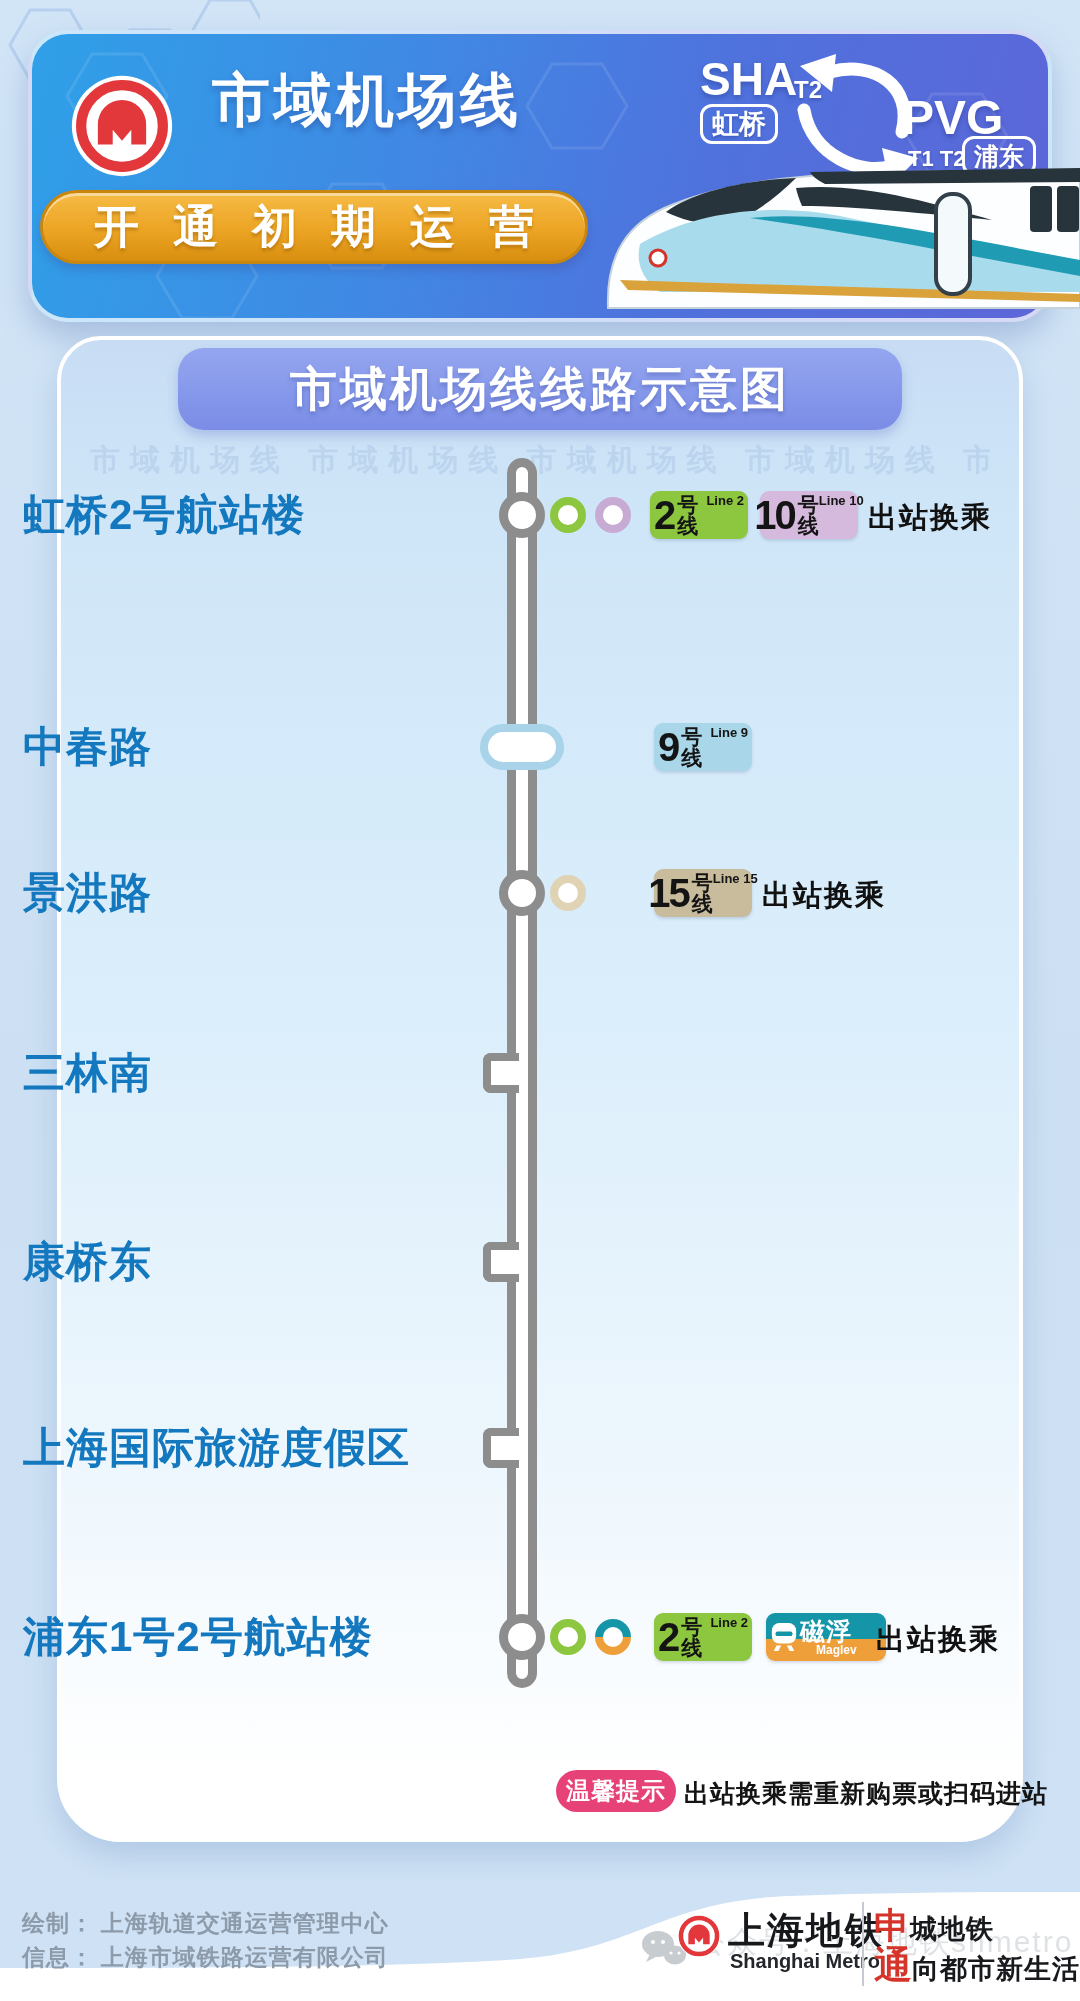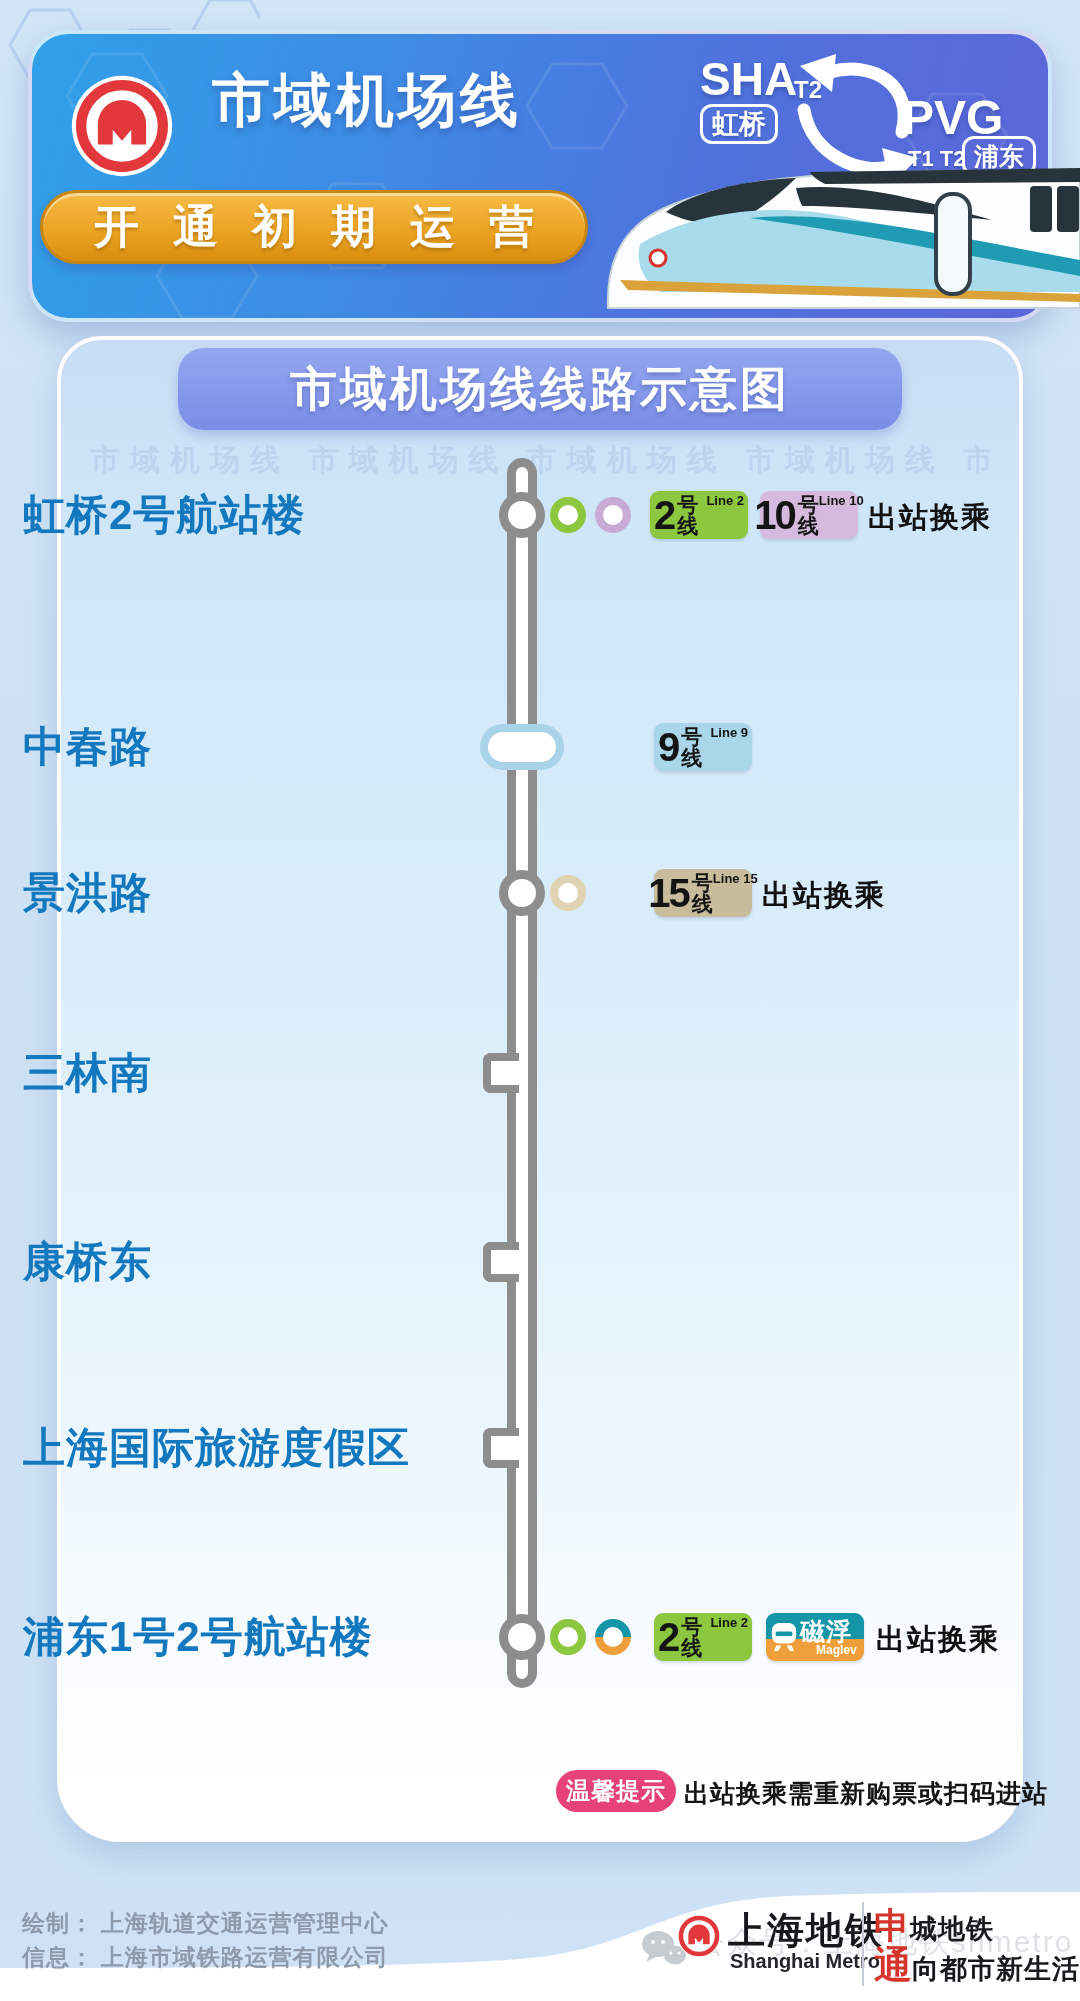--- a/index.html
+++ b/index.html
@@ -62,21 +62,21 @@
   .ring-dual{position:absolute;top:-18px;width:36px;height:36px;border-radius:50%;
     background:linear-gradient(180deg,#1596a8 50%,#ef9f3a 50%);}
   .ring-dual i{position:absolute;left:8px;top:8px;width:20px;height:20px;border-radius:50%;background:#fff;}
   .badge{position:absolute;top:-24px;width:98px;height:48px;border-radius:9px;display:flex;
     align-items:center;justify-content:center;gap:3px;box-sizing:border-box;padding:0 4px;
     box-shadow:0 2px 3px rgba(80,100,140,.2);}
   .b-num{font-size:40px;font-weight:800;color:#141414;line-height:1;letter-spacing:-2px;}
   .b-col{display:flex;flex-direction:row;line-height:1;}
   .b-cn{font-size:21px;font-weight:800;color:#141414;}
   .b-en{font-size:13px;font-weight:700;color:#141414;white-space:nowrap;}
-  .badge-maglev{position:absolute;top:-24px;width:98px;height:48px;border-radius:9px;overflow:hidden;
+  .badge-maglev{position:absolute;top:-24px;width:120px;height:48px;border-radius:9px;overflow:hidden;
     background:linear-gradient(180deg,#1596a8 0%,#1596a8 55%,#ef9f3a 55%,#ef9f3a 100%);
     display:flex;align-items:center;justify-content:flex-start;padding:0 4px;box-sizing:border-box;gap:2px;
     box-shadow:0 2px 3px rgba(80,100,140,.2);}
   .m-col{display:flex;flex-direction:column;line-height:1;align-items:flex-start;}
   .m-cn{font-size:25px;font-weight:800;color:#fff;letter-spacing:1px;}
   .m-en{font-size:12px;font-weight:700;color:#fff;margin-left:16px;}
   .exit-label{position:absolute;top:-17px;font-size:29px;font-weight:600;color:#111;letter-spacing:2px;white-space:nowrap;}
 
   
   .tip-pill{position:absolute;left:556px;top:1770px;width:120px;height:42px;border-radius:21px;

